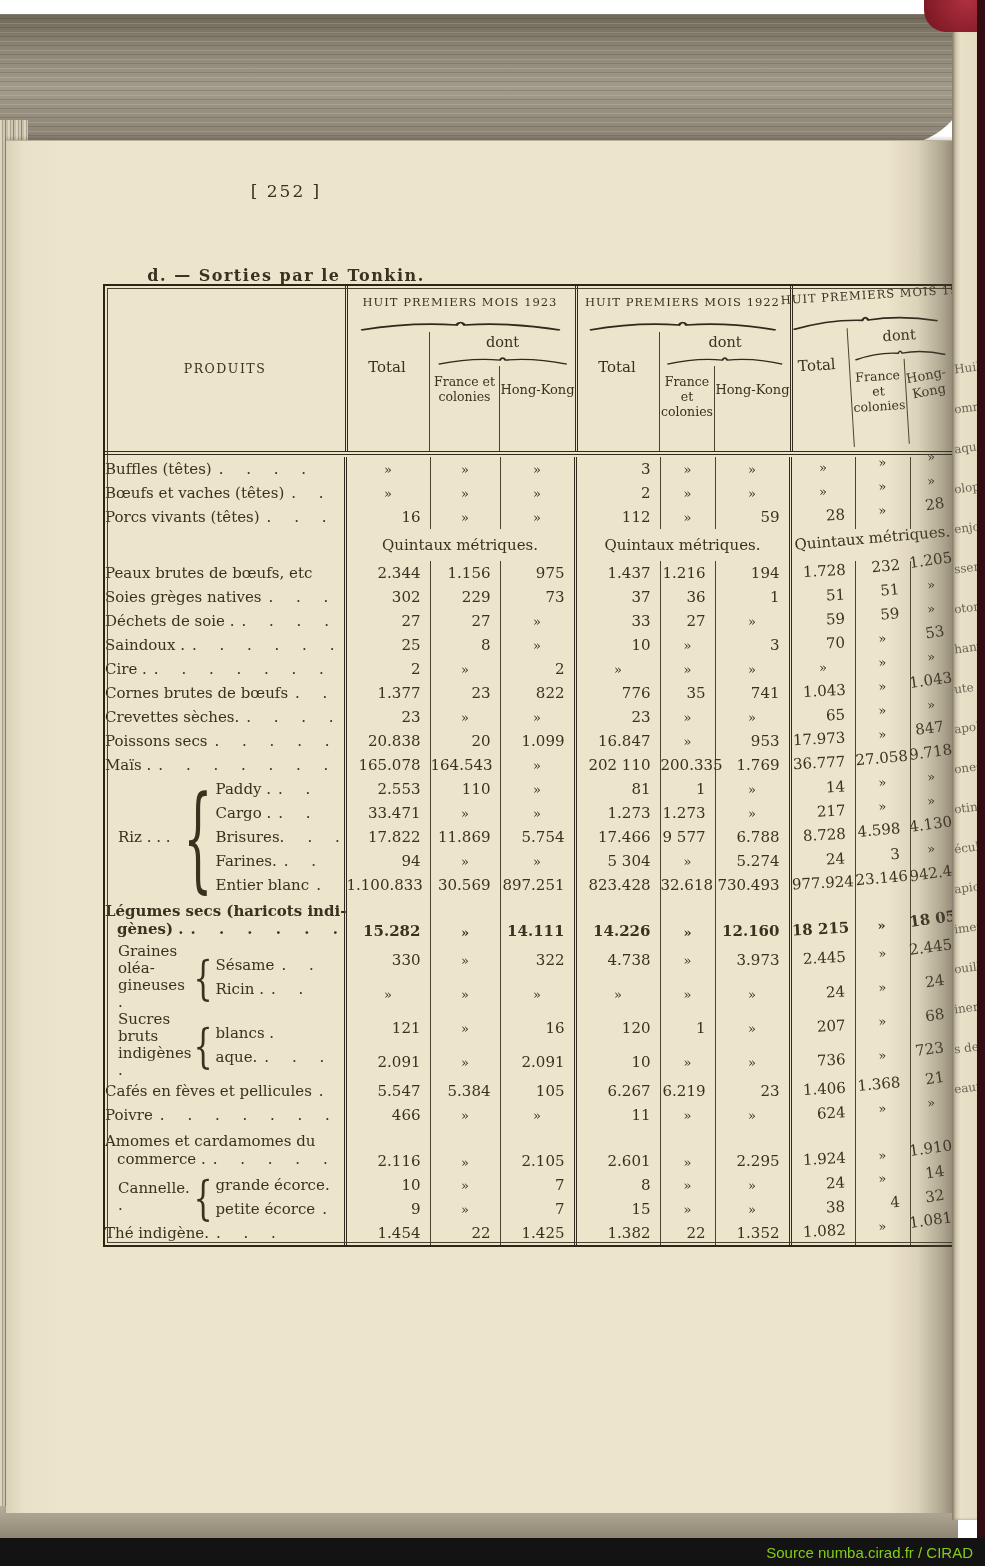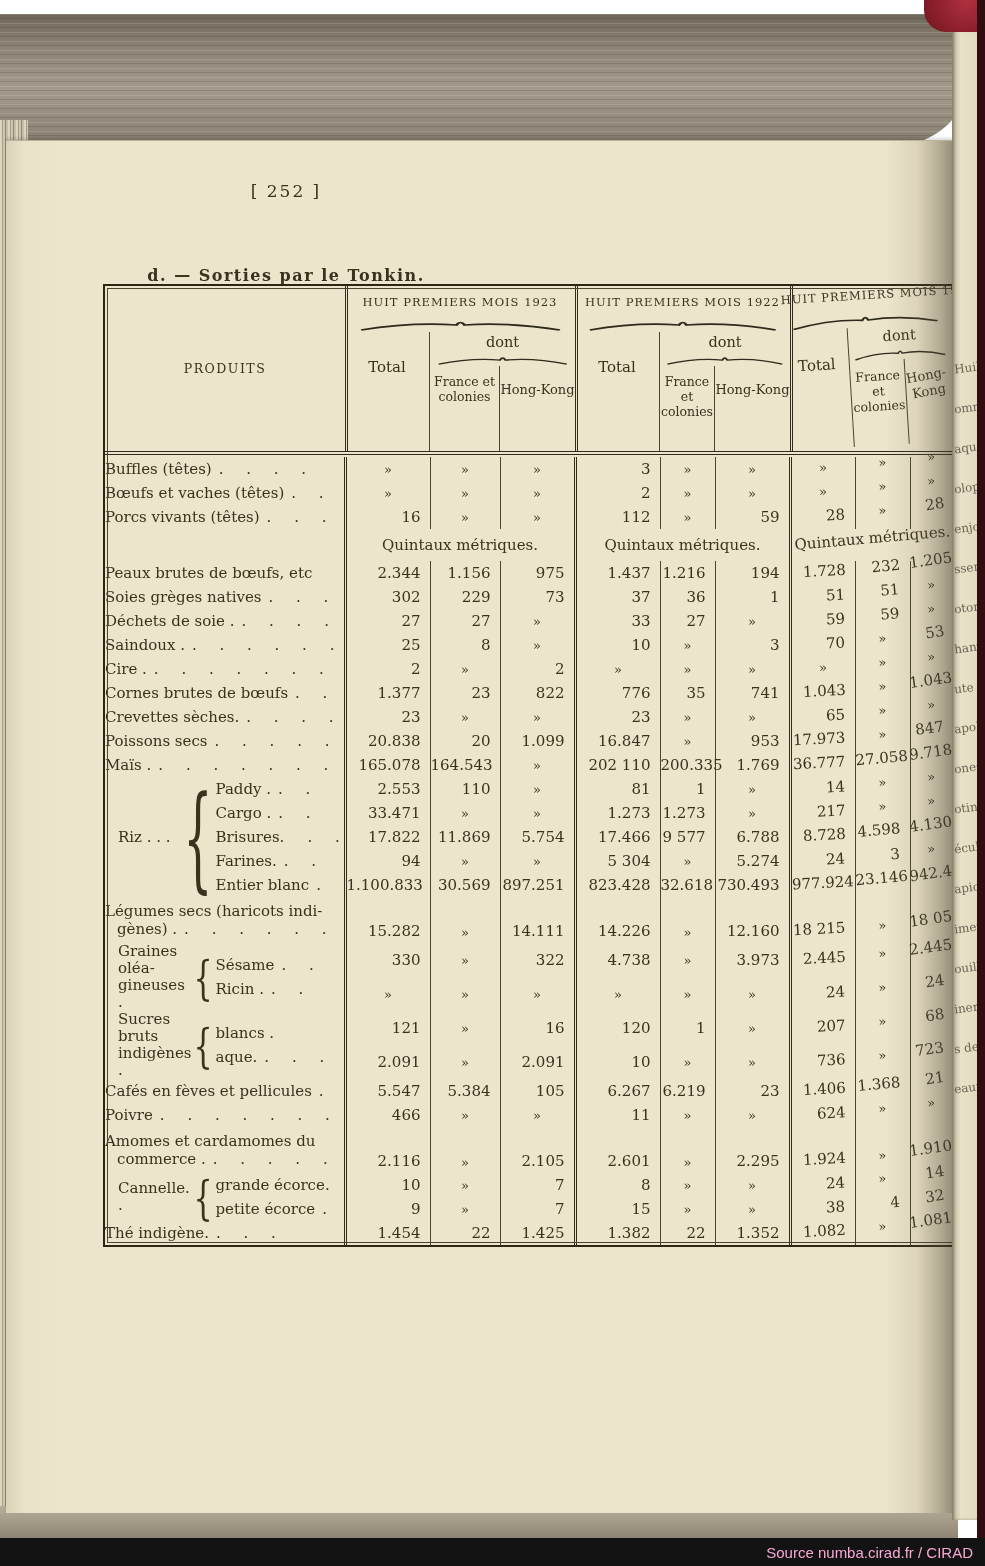--- a/index.html
+++ b/index.html
@@ -17,21 +17,21 @@
   .bottom-edges{position:absolute;left:0;top:1506px;width:958px;height:34px;z-index:1;
     background:linear-gradient(180deg,#b6ae99,#8c8472);}
   .cover-topright{position:absolute;left:924px;top:0;width:61px;height:32px;z-index:6;
     background:radial-gradient(circle at 70% 0,#b03040,#8c1f2b 60%,#6e1620);border-bottom-left-radius:22px;}
   .right-cover{position:absolute;left:977px;top:0;width:8px;height:1540px;z-index:6;background:#310d13;}
   .next-page{position:absolute;left:952px;top:30px;width:25px;height:1490px;z-index:5;
     background:linear-gradient(90deg,#bdb49b,#e9e1c7 35%,#e4dcc2);box-shadow:inset 2px 0 3px rgba(60,50,40,.45);overflow:hidden;}
   .bleed-word{position:absolute;left:2px;width:40px;font-size:12px;color:#6a6253;transform:rotate(-7deg);white-space:nowrap;}
   .source-bar{position:absolute;left:0;top:1538px;width:985px;height:28px;background:#131313;z-index:9;
     display:flex;align-items:center;justify-content:flex-end;}
-  .source-bar span{font-family:"Liberation Sans", sans-serif;font-size:15px;color:#f9a8d4;padding-right:12px;}
+  .source-bar span{font-family:"Liberation Sans", sans-serif;font-size:15px;color:#84cc16;padding-right:12px;}
 
   
   .page{position:absolute;left:6px;top:140px;width:950px;height:1372px;z-index:3;
     background:linear-gradient(90deg,#d8d0b7 0,#e9e1c8 18px,#ece4cb 60px,#ece4cb 880px,#e6deC4 100%);
     border-top:1px solid #b9b19a;box-shadow:0 -2px 3px rgba(0,0,0,.15);overflow:hidden;}
   .pageno{position:absolute;left:0;top:40px;width:560px;text-align:center;font-size:17px;letter-spacing:2px;}
   .heading{position:absolute;left:0;top:85px;width:560px;text-align:center;font-weight:bold;
     font-size:16px;letter-spacing:1.5px;margin-top:40px;}
 
   
@@ -481,21 +481,21 @@
               <td class="vc bs"><span>1.100.833</span></td>
               <td class="vc bs"><span>30.569</span></td>
               <td class="vc bd"><span>897.251</span></td>
               <td class="vc bs"><span>823.428</span></td>
               <td class="vc bs"><span>32.618</span></td>
               <td class="vc bd"><span>730.493</span></td>
               <td class="vc bs"><span class="sk-t">977.924</span></td>
               <td class="vc bs"><span class="sk-f">23.146</span></td>
               <td class="vc bn"><span class="sk-h">942.487</span></td>
             </tr>
-            <tr style="height: 46px;">
+            <tr style="height: 46px; font-weight: bold;">
               <td class="lc bd">
                 <div class="lblline">
                   <span>Légumes secs (haricots indi-</span>
                 </div>
                 <div class="lblline ind">
                   <span>gènes) .</span>
                   <span class="dots">. . . . . .</span>
                 </div>
               </td>
               <td class="vc bs" style="vertical-align: bottom; padding-bottom: 3px;"><span>15.282</span></td>

